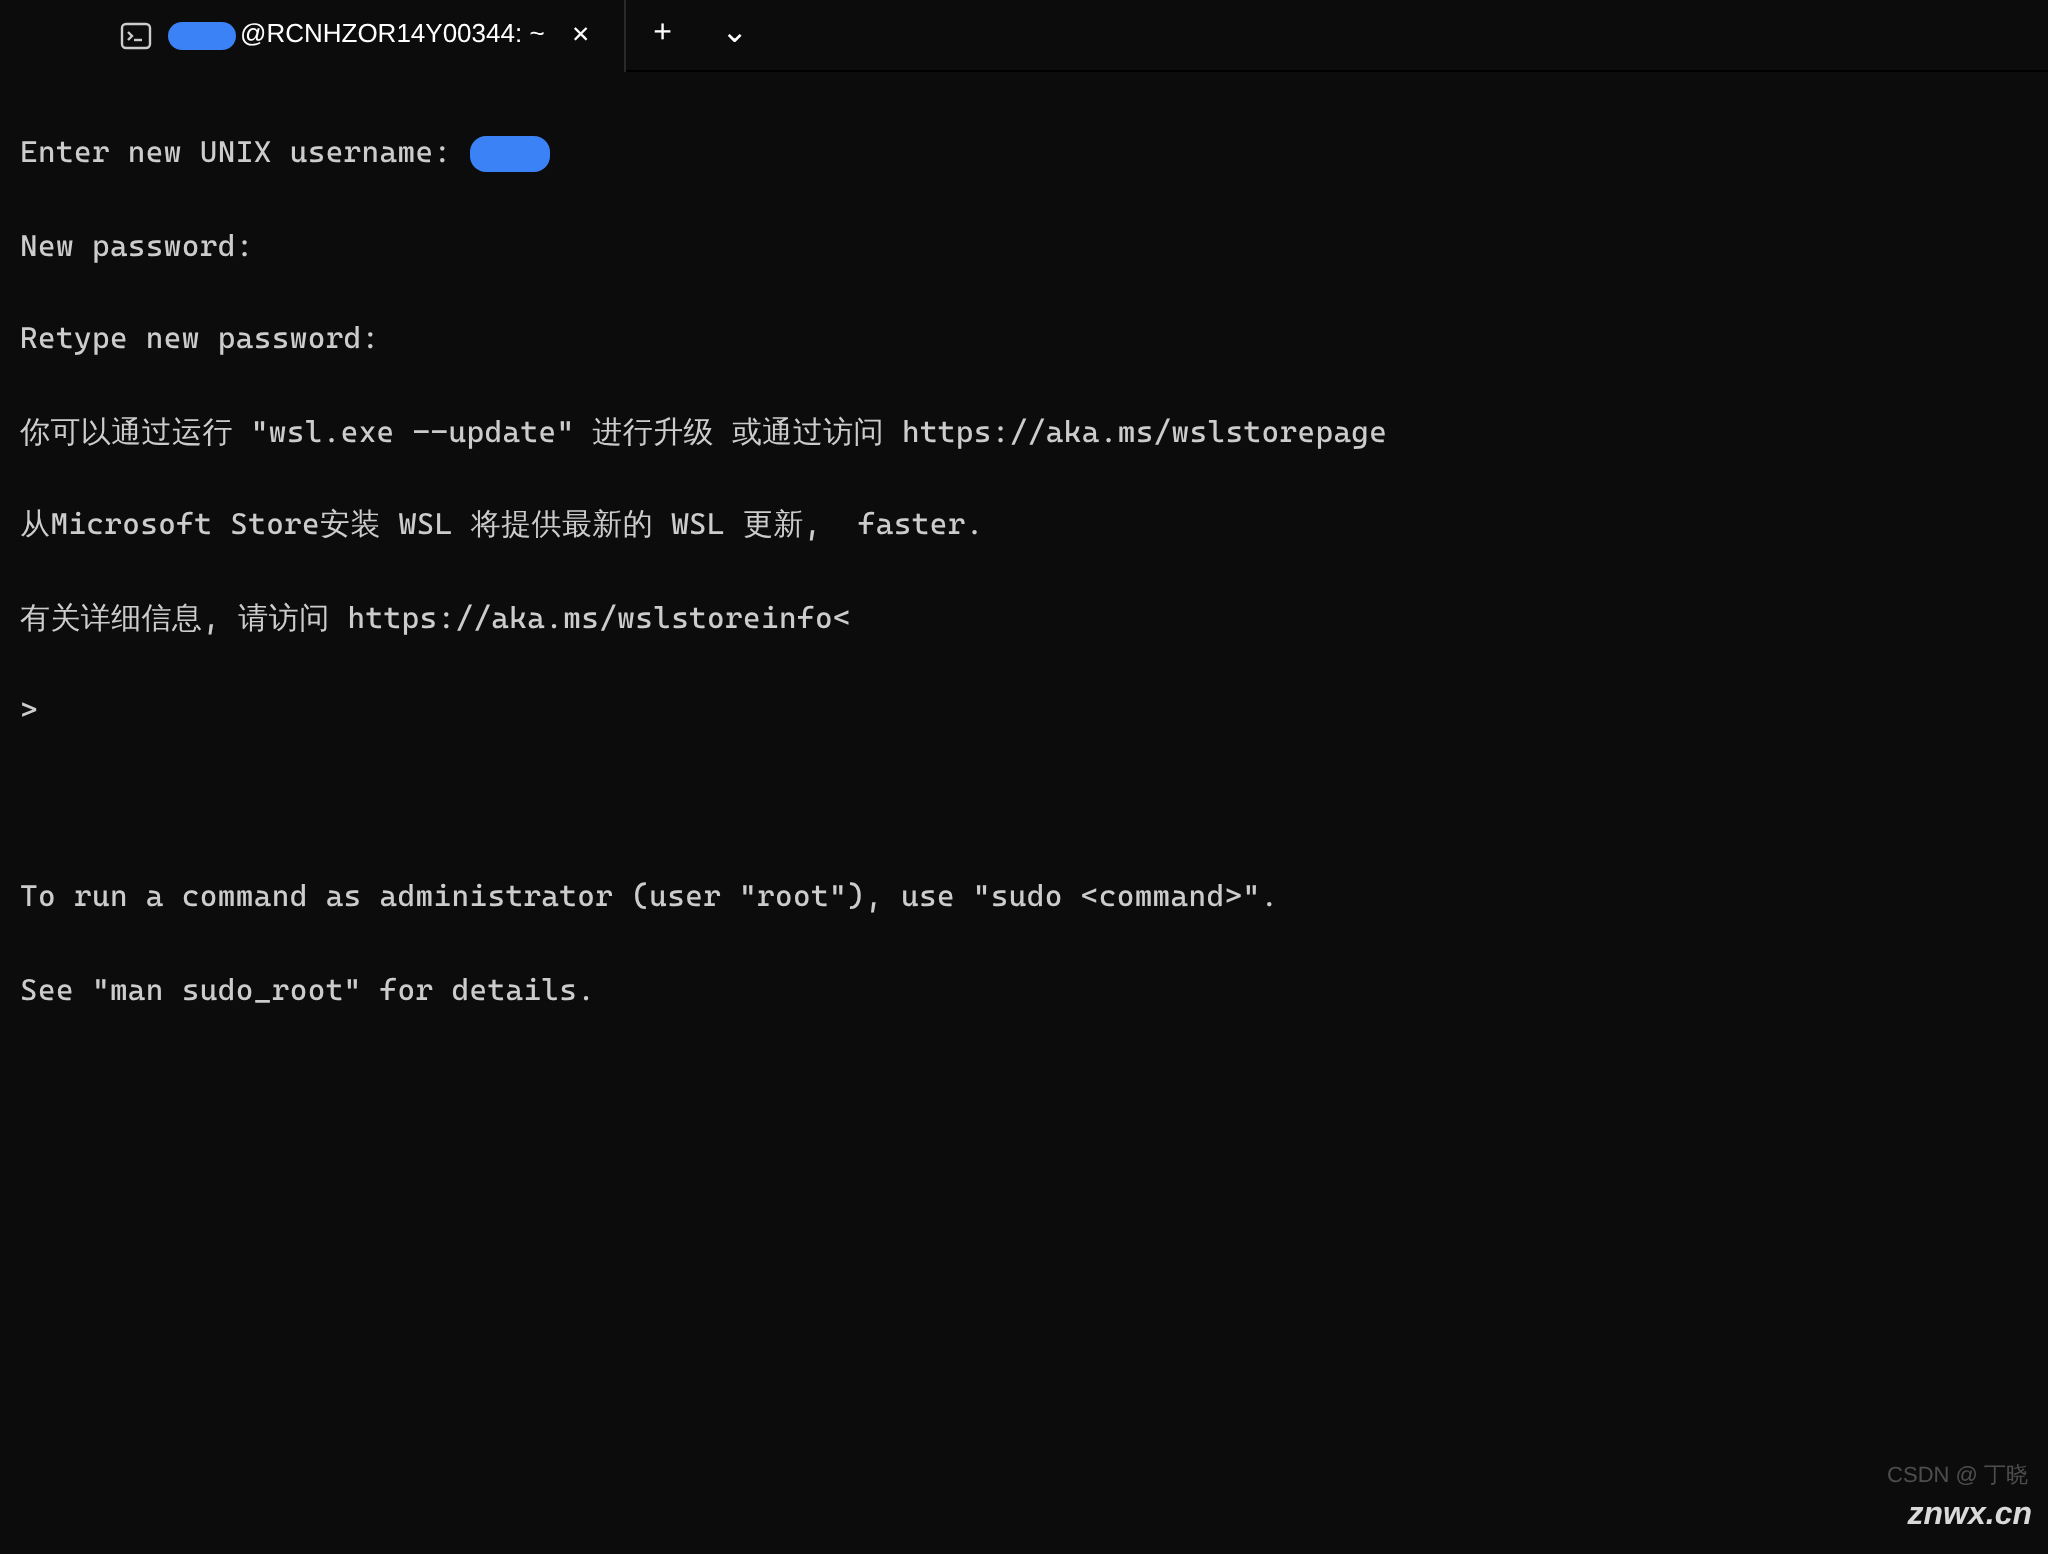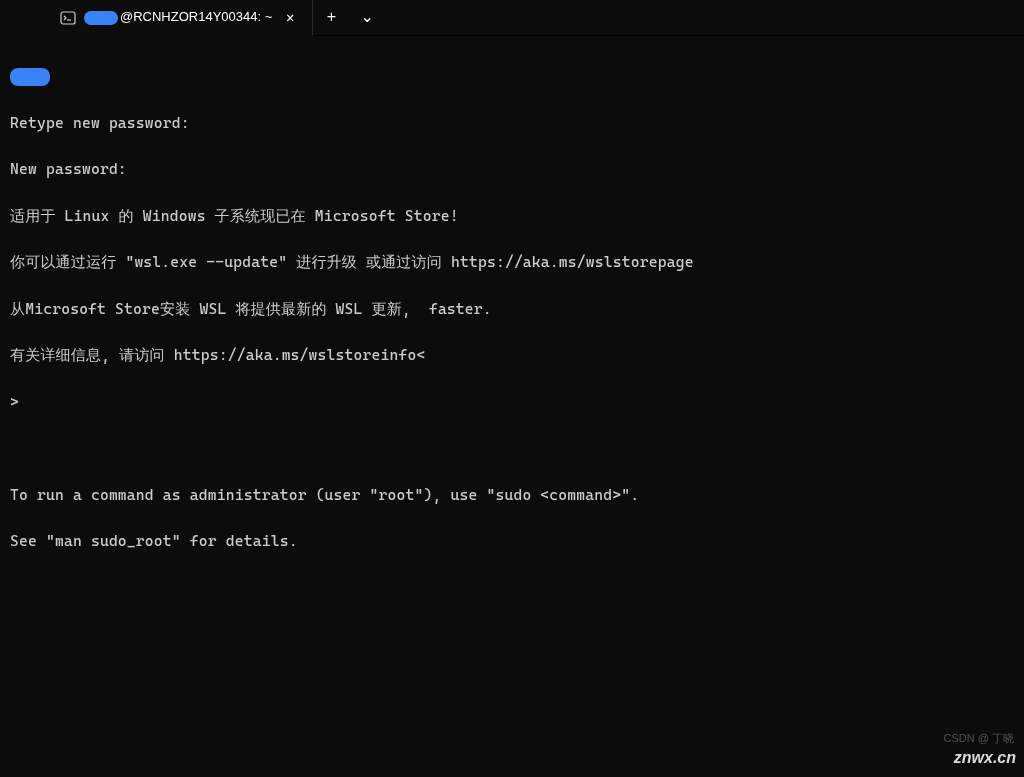--- a/index.html
+++ b/index.html
@@ -108,24 +108,23 @@
     <span class="tab-title">
       <span class="redacted redact-title"></span><span>@RCNHZOR14Y00344: ~</span>
     </span>
     <span class="close">✕</span>
   </div>
   <div class="newtab">+</div>
   <div class="dropdown">⌄</div>
 </div>
 
 <div class="terminal">
-<div class="line"><span class="redacted redact-user"></span></div>
+<div class="line"><span>Enter new UNIX username: </span><span class="redacted redact-user"></span></div>
+<div class="line">New password:</div>
 <div class="line">Retype new password:</div>
-<div class="line">New password:</div>
-<div class="line">适用于 Linux 的 Windows 子系统现已在 Microsoft Store!</div>
 <div class="line">你可以通过运行 "wsl.exe --update" 进行升级 或通过访问 https://aka.ms/wslstorepage</div>
 <div class="line">从Microsoft Store安装 WSL 将提供最新的 WSL 更新,  faster.</div>
 <div class="line">有关详细信息, 请访问 https://aka.ms/wslstoreinfo&lt;</div>
 <div class="line">&gt;</div>
 <div class="line">&nbsp;</div>
 <div class="line">To run a command as administrator (user "root"), use "sudo &lt;command&gt;".</div>
 <div class="line">See "man sudo_root" for details.</div>
 <div class="line">&nbsp;</div>
 <div class="line">&nbsp;</div>
 

